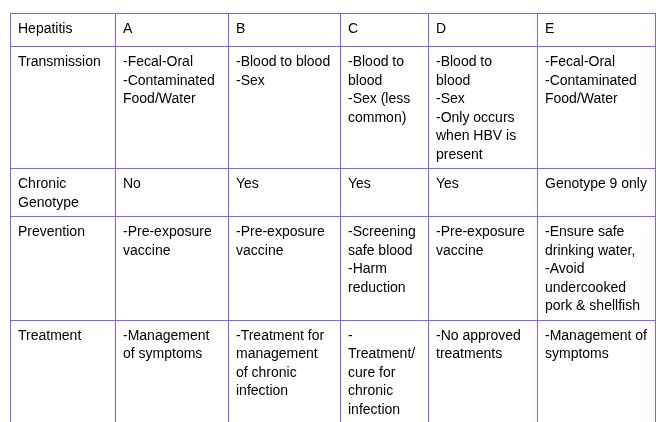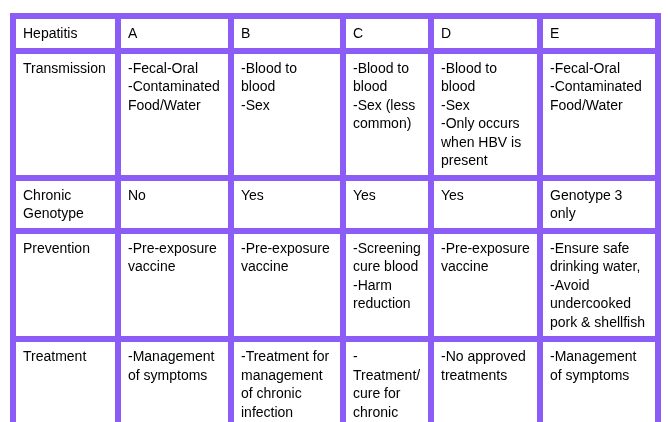--- a/index.html
+++ b/index.html
@@ -16,21 +16,21 @@
   }
   table.hep-table {
     position: absolute;
     left: 10px;
     top: 13px;
     width: 645px;
     table-layout: fixed;
     border-collapse: collapse;
   }
   table.hep-table td {
-    border: 6px solid #8b5cf6;
+    border: 1px solid #8b5cf6;
     vertical-align: top;
     padding: 5px 7px;
     font-family: "Liberation Sans", "DejaVu Sans", sans-serif;
     font-size: 14px;
     line-height: 18.5px;
     color: #000000;
     white-space: pre-wrap;
     overflow-wrap: break-word;
   }
   tr.r-header       { height: 33px; }
@@ -74,27 +74,27 @@
 -Only occurs when HBV is present</td>
         <td>-Fecal-Oral
 -Contaminated Food/Water</td>
       </tr>
       <tr class="r-chronic">
         <td>Chronic Genotype</td>
         <td>No</td>
         <td>Yes</td>
         <td>Yes</td>
         <td>Yes</td>
-        <td>Genotype 3 only</td>
+        <td>Genotype 9 only</td>
       </tr>
       <tr class="r-prevention">
         <td>Prevention</td>
         <td>-Pre-exposure vaccine</td>
         <td>-Pre-exposure vaccine</td>
-        <td>-Screening cure blood
+        <td>-Screening safe blood
 -Harm reduction</td>
         <td>-Pre-exposure vaccine</td>
         <td>-Ensure safe drinking water,
 -Avoid undercooked pork &amp; shellfish</td>
       </tr>
       <tr class="r-treatment">
         <td>Treatment</td>
         <td>-Management of symptoms</td>
         <td>-Treatment for management of chronic infection</td>
         <td>-Treatment/cure for chronic infection</td>

